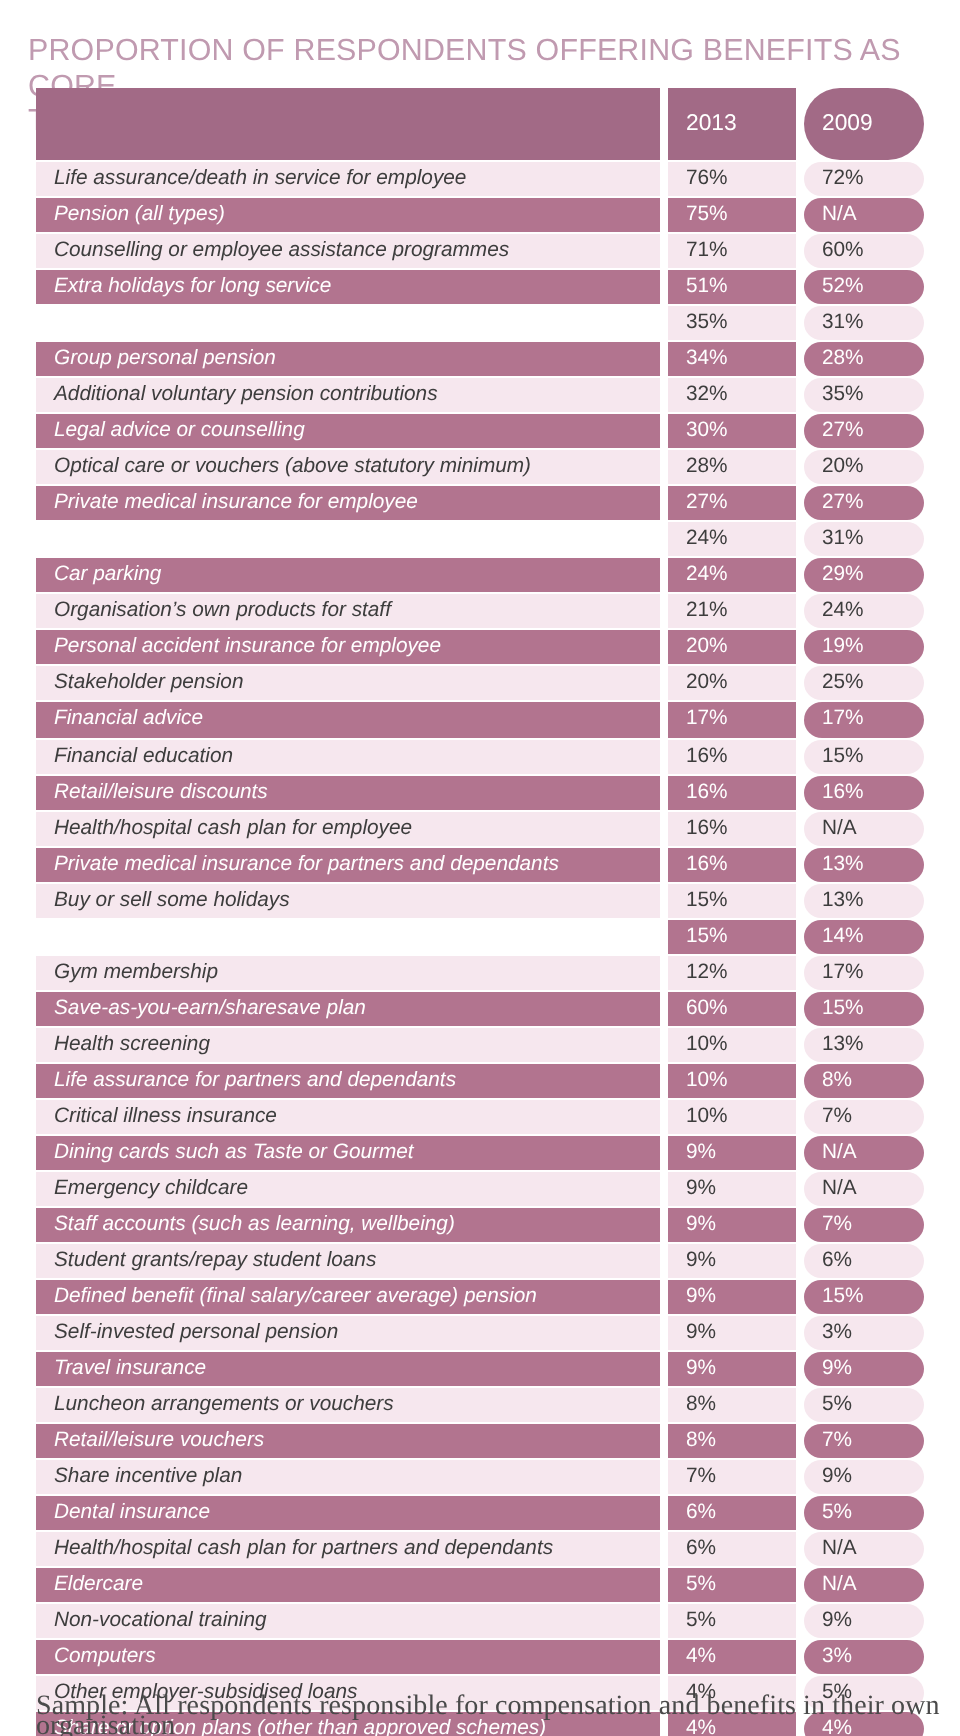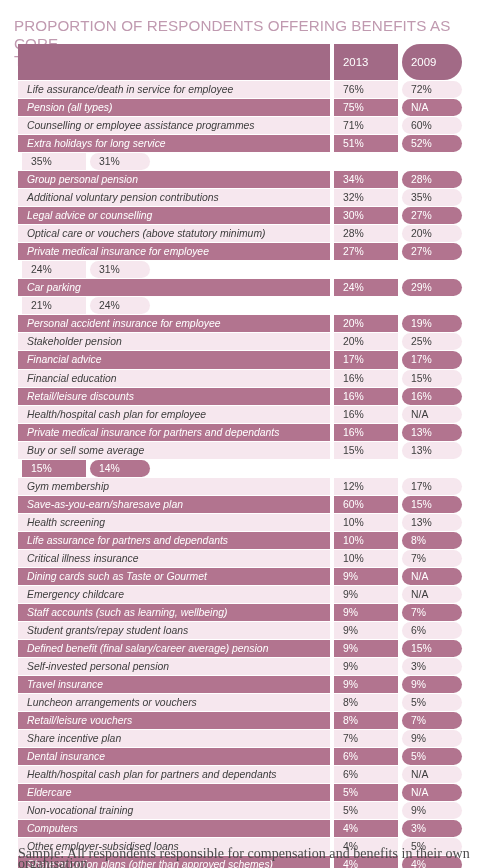--- a/index.html
+++ b/index.html
@@ -38,20 +38,21 @@
     top: 44px;
     width: 444px;
   }
 
   .row {
     display: flex;
     width: 100%;
     height: 17.04px;
     margin-bottom: 1px;
     align-items: center;
+    justify-content: flex-end;
   }
 
   .cell-label {
     width: 312px;
     flex: 0 0 312px;
     height: 100%;
     display: flex;
     align-items: center;
     box-sizing: border-box;
     padding-left: 9px;
@@ -214,20 +215,21 @@
         <div class="cell-val last">31%</div>
       </div>
       <div class="row dark">
         <div class="cell-label">Car parking</div>
         <div class="gap"></div>
         <div class="cell-val">24%</div>
         <div class="gap"></div>
         <div class="cell-val last">29%</div>
       </div>
       <div class="row light">
+        <div class="cell-label">Organisation’s own products for staff</div>
         <div class="gap"></div>
         <div class="cell-val">21%</div>
         <div class="gap"></div>
         <div class="cell-val last">24%</div>
       </div>
       <div class="row dark">
         <div class="cell-label">Personal accident insurance for employee</div>
         <div class="gap"></div>
         <div class="cell-val">20%</div>
         <div class="gap"></div>
@@ -269,21 +271,21 @@
         <div class="cell-val last">N/A</div>
       </div>
       <div class="row dark">
         <div class="cell-label">Private medical insurance for partners and dependants</div>
         <div class="gap"></div>
         <div class="cell-val">16%</div>
         <div class="gap"></div>
         <div class="cell-val last">13%</div>
       </div>
       <div class="row light">
-        <div class="cell-label">Buy or sell some average</div>
+        <div class="cell-label">Buy or sell some holidays</div>
         <div class="gap"></div>
         <div class="cell-val">15%</div>
         <div class="gap"></div>
         <div class="cell-val last">13%</div>
       </div>
       <div class="row dark">
         <div class="gap"></div>
         <div class="cell-val">15%</div>
         <div class="gap"></div>
         <div class="cell-val last">14%</div>

